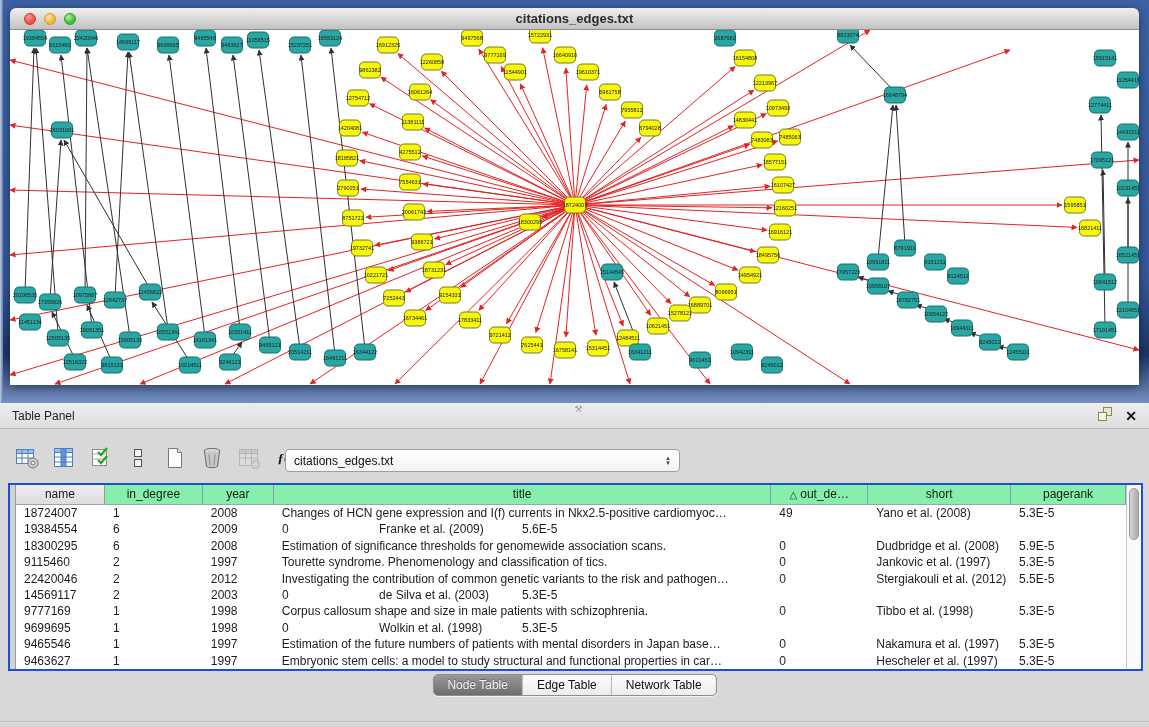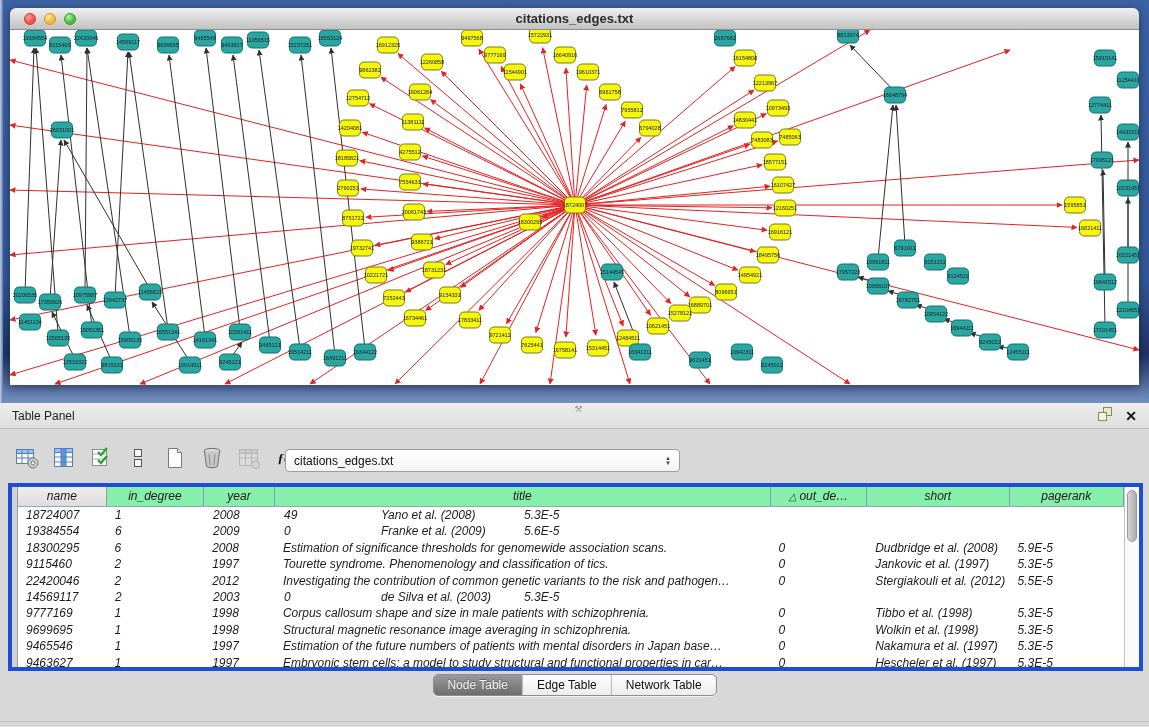--- a/index.html
+++ b/index.html
@@ -38,21 +38,21 @@
   .tool-row { position:absolute; left:14px; top:16px; display:flex; align-items:center; gap:11px; }
   .tbtn { width:26px; height:26px; display:flex; align-items:center; justify-content:center; }
   .tbtn.disabled { opacity:.55; }
   #table-select { position:absolute; left:285px; top:20px; width:395px; height:23px;
     background:linear-gradient(180deg,#ffffff,#f3f3f3); border:1px solid #9f9f9f; border-radius:4px;
     font-size:12px; color:#111; display:flex; align-items:center; padding:0 8px; }
   #table-select .val { flex:1; }
   #table-select .steppers { display:flex; flex-direction:column; line-height:5px; font-size:6px; color:#444; }
 
   #table-box { position:absolute; left:8px; top:80px; width:1135px; height:188px;
-    background:#fff; border:4px solid #1d4ed8; display:flex;font-style:italic; }
+    background:#fff; border:2px solid #1d4ed8; display:flex; }
   #gutter { width:6px; background:#d2d2d2; border-right:1px solid #9c9c9c; }
   #grid { flex:1; position:relative; overflow:hidden; }
   #thead { display:flex; height:20px; border-bottom:1px solid #8fa8ba; }
   .hcell { font-size:12px; color:#1a1a1a; text-align:center; line-height:19px;
     background:#86efac; border-right:1px solid #7f9db5; overflow:hidden; white-space:nowrap; }
   .hcell.gray { background:linear-gradient(180deg,#efefef,#dddddd); border-right:1px solid #9a9a9a; }
   .sort-tri { font-size:10px; color:#333; margin-right:3px; }
   .c0{width:89px}.c1{width:98px}.c2{width:71px}.c3{width:498px}.c4{width:97px}.c5{width:143px}.c6{width:115px}
   #tbody .trow { display:flex; height:16.4px; }
   #tbody .cell { font-size:12px; color:#1c1c1c; line-height:16.4px; padding-left:8px;
@@ -540,20 +540,21 @@
         <div class="hcell c3">title</div>
         <div class="hcell c4"><span class="sort-tri">△</span><span>out_de…</span></div>
         <div class="hcell c5">short</div>
         <div class="hcell c6">pagerank</div>
       </div>
       <div id="tbody">
           <div class="trow">
             <div class="cell c0">18724007</div>
             <div class="cell c1">1</div>
             <div class="cell c2">2008</div>
+            <div class="cell c3">Changes of HCN gene expression and I(f) currents in Nkx2.5-positive cardiomyoc…</div>
             <div class="cell c4">49</div>
             <div class="cell c5">Yano et al. (2008)</div>
             <div class="cell c6">5.3E-5</div>
           </div>
           <div class="trow">
             <div class="cell c0">19384554</div>
             <div class="cell c1">6</div>
             <div class="cell c2">2009</div>
             <div class="cell c4">0</div>
             <div class="cell c5">Franke et al. (2009)</div>
@@ -600,21 +601,20 @@
             <div class="cell c2">1998</div>
             <div class="cell c3">Corpus callosum shape and size in male patients with schizophrenia.</div>
             <div class="cell c4">0</div>
             <div class="cell c5">Tibbo et al. (1998)</div>
             <div class="cell c6">5.3E-5</div>
           </div>
           <div class="trow">
             <div class="cell c0">9699695</div>
             <div class="cell c1">1</div>
             <div class="cell c2">1998</div>
-            <div class="cell c3">Structural magnetic resonance image averaging in schizophrenia.</div>
             <div class="cell c4">0</div>
             <div class="cell c5">Wolkin et al. (1998)</div>
             <div class="cell c6">5.3E-5</div>
           </div>
           <div class="trow">
             <div class="cell c0">9465546</div>
             <div class="cell c1">1</div>
             <div class="cell c2">1997</div>
             <div class="cell c3">Estimation of the future numbers of patients with mental disorders in Japan base…</div>
             <div class="cell c4">0</div>

